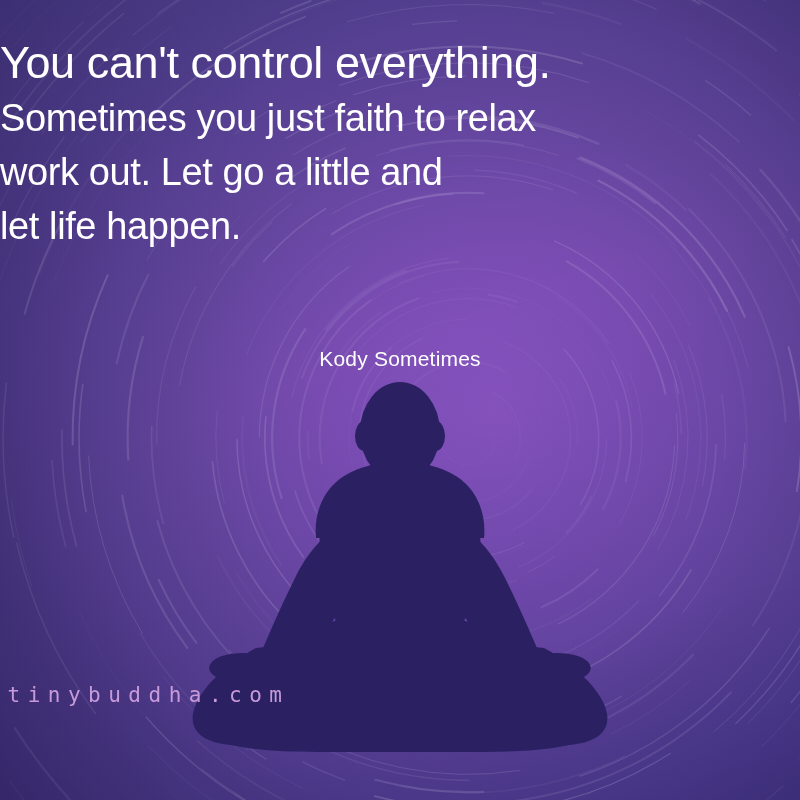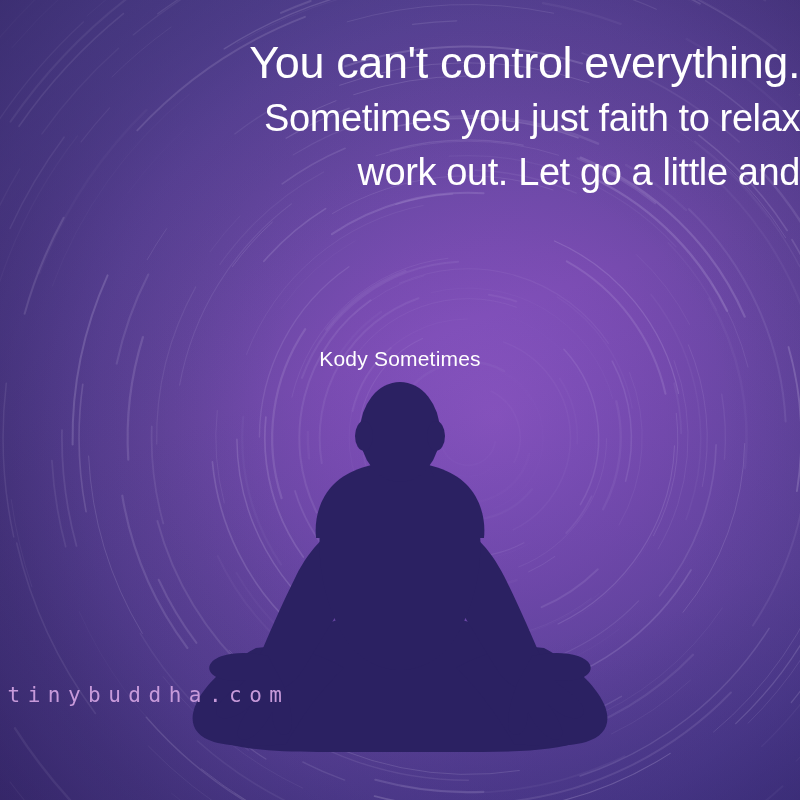--- a/index.html
+++ b/index.html
@@ -76,21 +76,21 @@
     height: 800px;
   }
   .silhouette svg { display: block; width: 100%; height: 100%; }
 
   
   .quote-block {
     position: absolute;
     left: 0;
     right: 0;
     top: 34px;
-    text-align: right;
+    text-align: left;
     color: #ffffff;
     z-index: 5;
   }
   .quote-line {
     display: block;
     font-family: "Liberation Sans", sans-serif;
     font-weight: 400;
     color: #ffffff;
     letter-spacing: -0.4px;
     white-space: nowrap;
@@ -685,19 +685,20 @@
         <ellipse cx="364" cy="436" rx="9" ry="15"></ellipse>
         <ellipse cx="436" cy="436" rx="9" ry="15"></ellipse>
       </g>
     </svg>
   </div>
 
   <div class="quote-block">
     <span class="quote-line l1">You can't control everything.</span>
     <span class="quote-line l2">Sometimes you just faith to relax</span>
     <span class="quote-line l4">work out. Let go a little and</span>
+    <span class="quote-line l5">let life happen.</span>
   </div>
 
   <div class="attribution">Kody Sometimes</div>
 
   <div class="watermark">tinybuddha.com</div>
 
 </div>
 
 </body></html>

